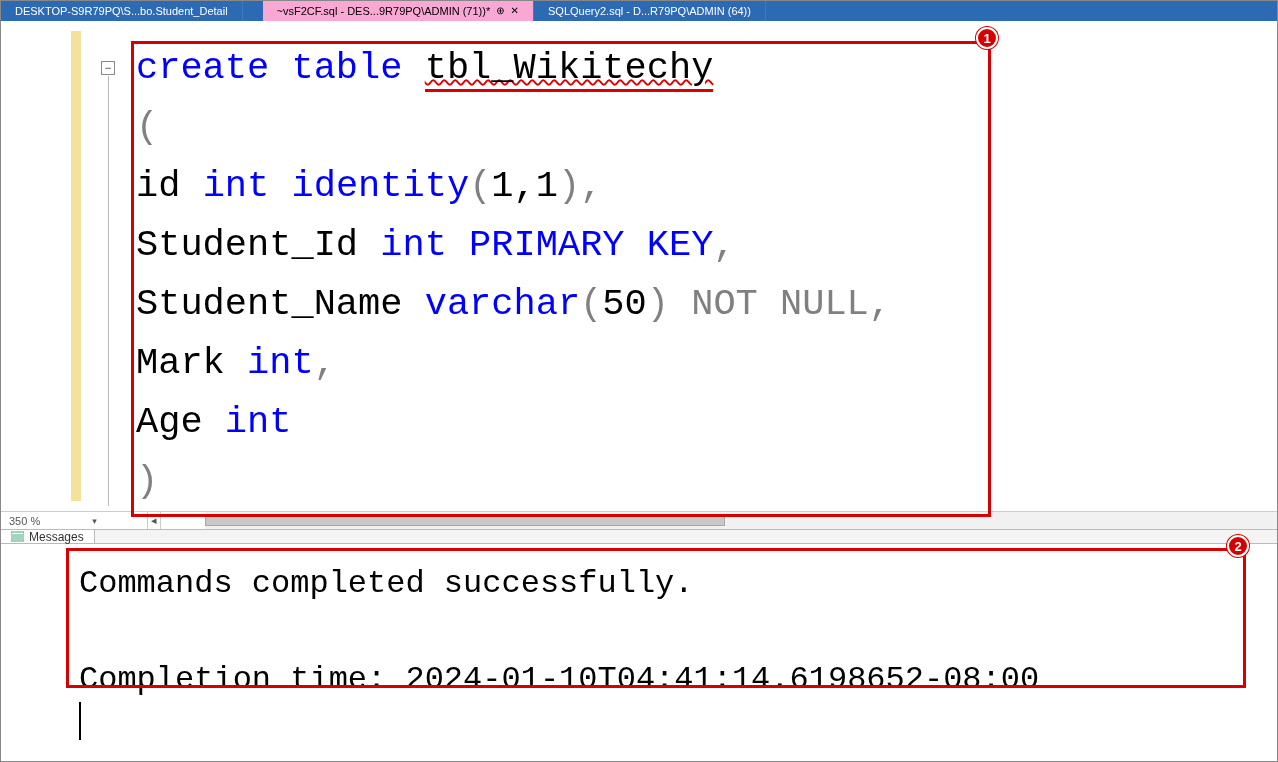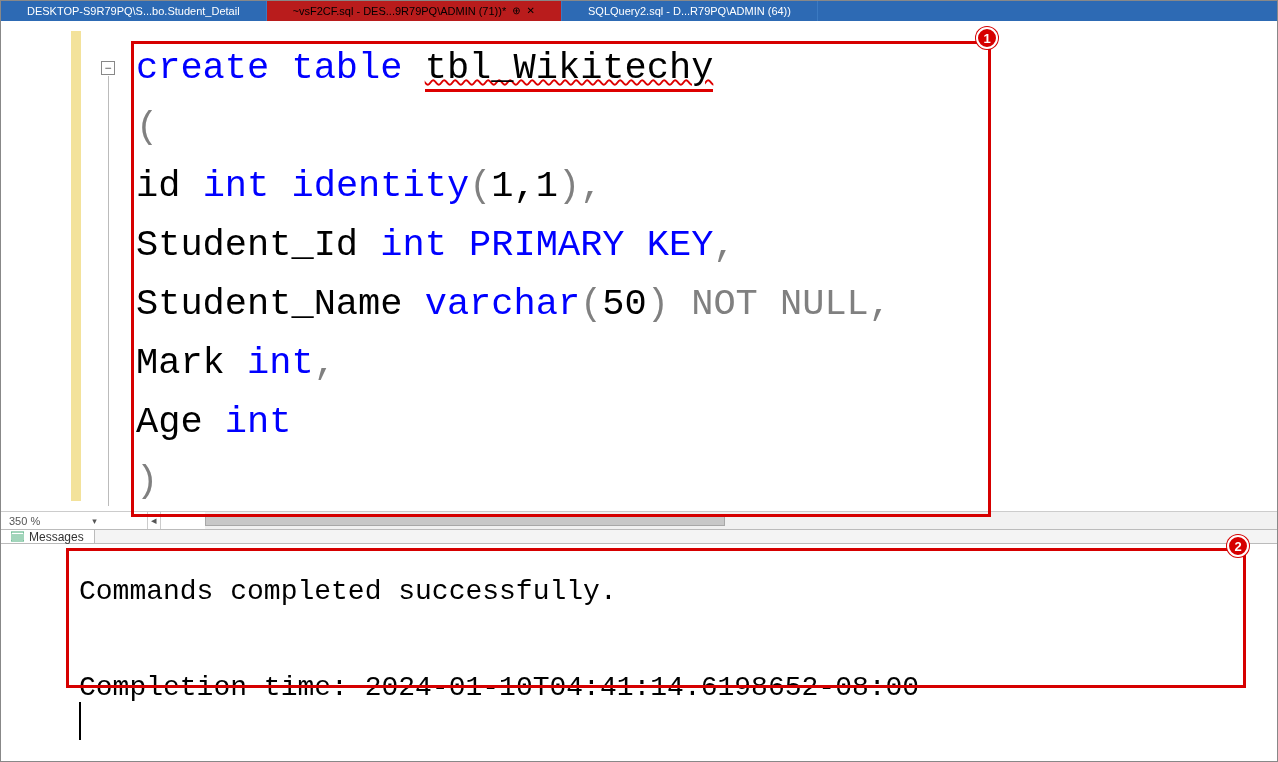--- a/index.html
+++ b/index.html
@@ -20,28 +20,29 @@
     background: #2d6ab4;
     height: 20px;
     font-size: 11px;
     color: #fff;
     align-items: stretch;
     flex-shrink: 0;
   }
   .tab {
     display: flex;
     align-items: center;
-    padding: 0 26px;
+    padding: 0 14px;
     border-right: 1px solid #3b7ac2;
     white-space: nowrap;
     cursor: pointer;
   }
   .tab.active {
-    background: #b91c1c;
+    background: #f9a8d4;
     color: #000;
+    margin-left: 20px;
   }
   .tab .pin, .tab .close {
     margin-left: 6px;
     font-size: 10px;
     line-height: 1;
   }
 
   
   .editor-wrap {
     display: flex;
@@ -221,23 +222,23 @@
   .msg-gutter {
     position: absolute;
     left: 0; top: 0;
     width: 60px;
     height: 100%;
     background: #fff;
   }
   .msg-text {
     position: absolute;
     left: 78px;
-    top: 24px;
+    top: 16px;
     font-family: "Courier New", Consolas, monospace;
-    font-size: 28px;
+    font-size: 32px;
     line-height: 48px;
     color: #000;
     white-space: pre;
   }
   .cursor-bar {
     position: absolute;
     left: 78px;
     top: 158px;
     width: 2px;
     height: 38px;

